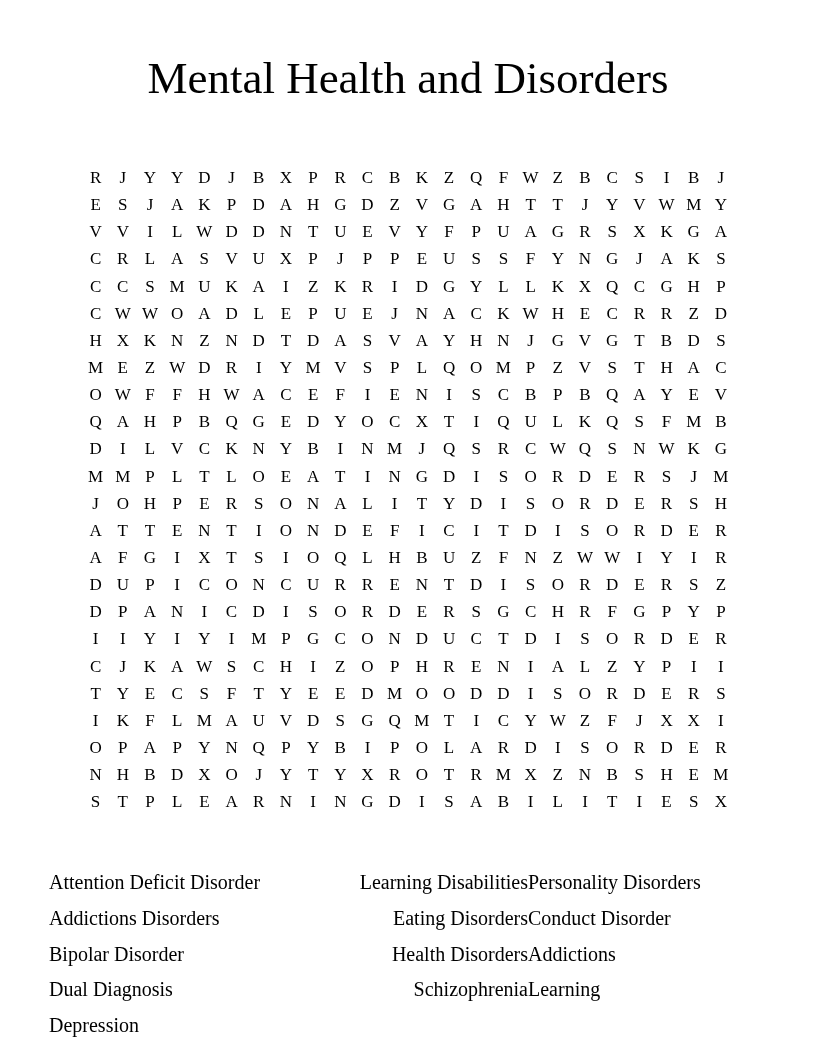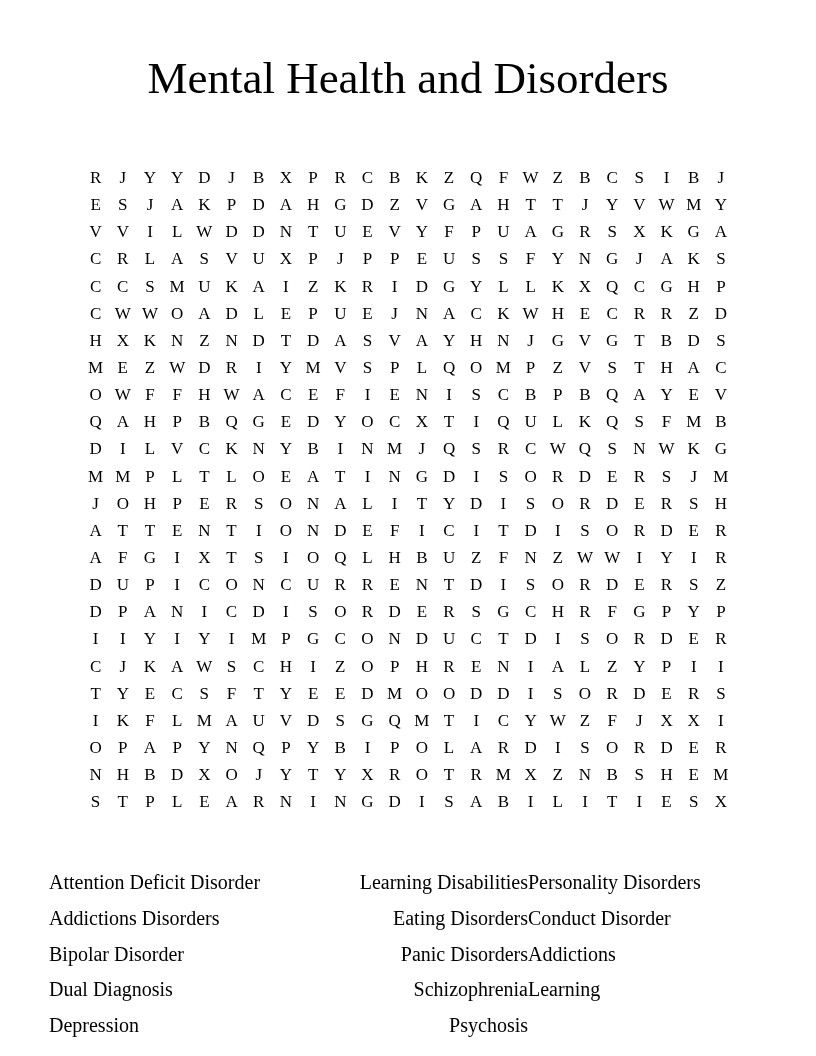--- a/index.html
+++ b/index.html
@@ -704,23 +704,22 @@
     <div class="word-col word-col-1">
       <div class="word-item">Attention Deficit Disorder</div>
       <div class="word-item">Addictions Disorders</div>
       <div class="word-item">Bipolar Disorder</div>
       <div class="word-item">Dual Diagnosis</div>
       <div class="word-item">Depression</div>
     </div>
     <div class="word-col word-col-2">
       <div class="word-item">Learning Disabilities</div>
       <div class="word-item">Eating Disorders</div>
-      <div class="word-item">Panic Disorders</div>
+      <div class="word-item">Health Disorders</div>
       <div class="word-item">Schizophrenia</div>
-      <div class="word-item">Psychosis</div>
     </div>
     <div class="word-col word-col-3">
       <div class="word-item">Personality Disorders</div>
       <div class="word-item">Conduct Disorder</div>
       <div class="word-item">Addictions</div>
       <div class="word-item">Learning</div>
     </div>
   </div>
 
 </div>

